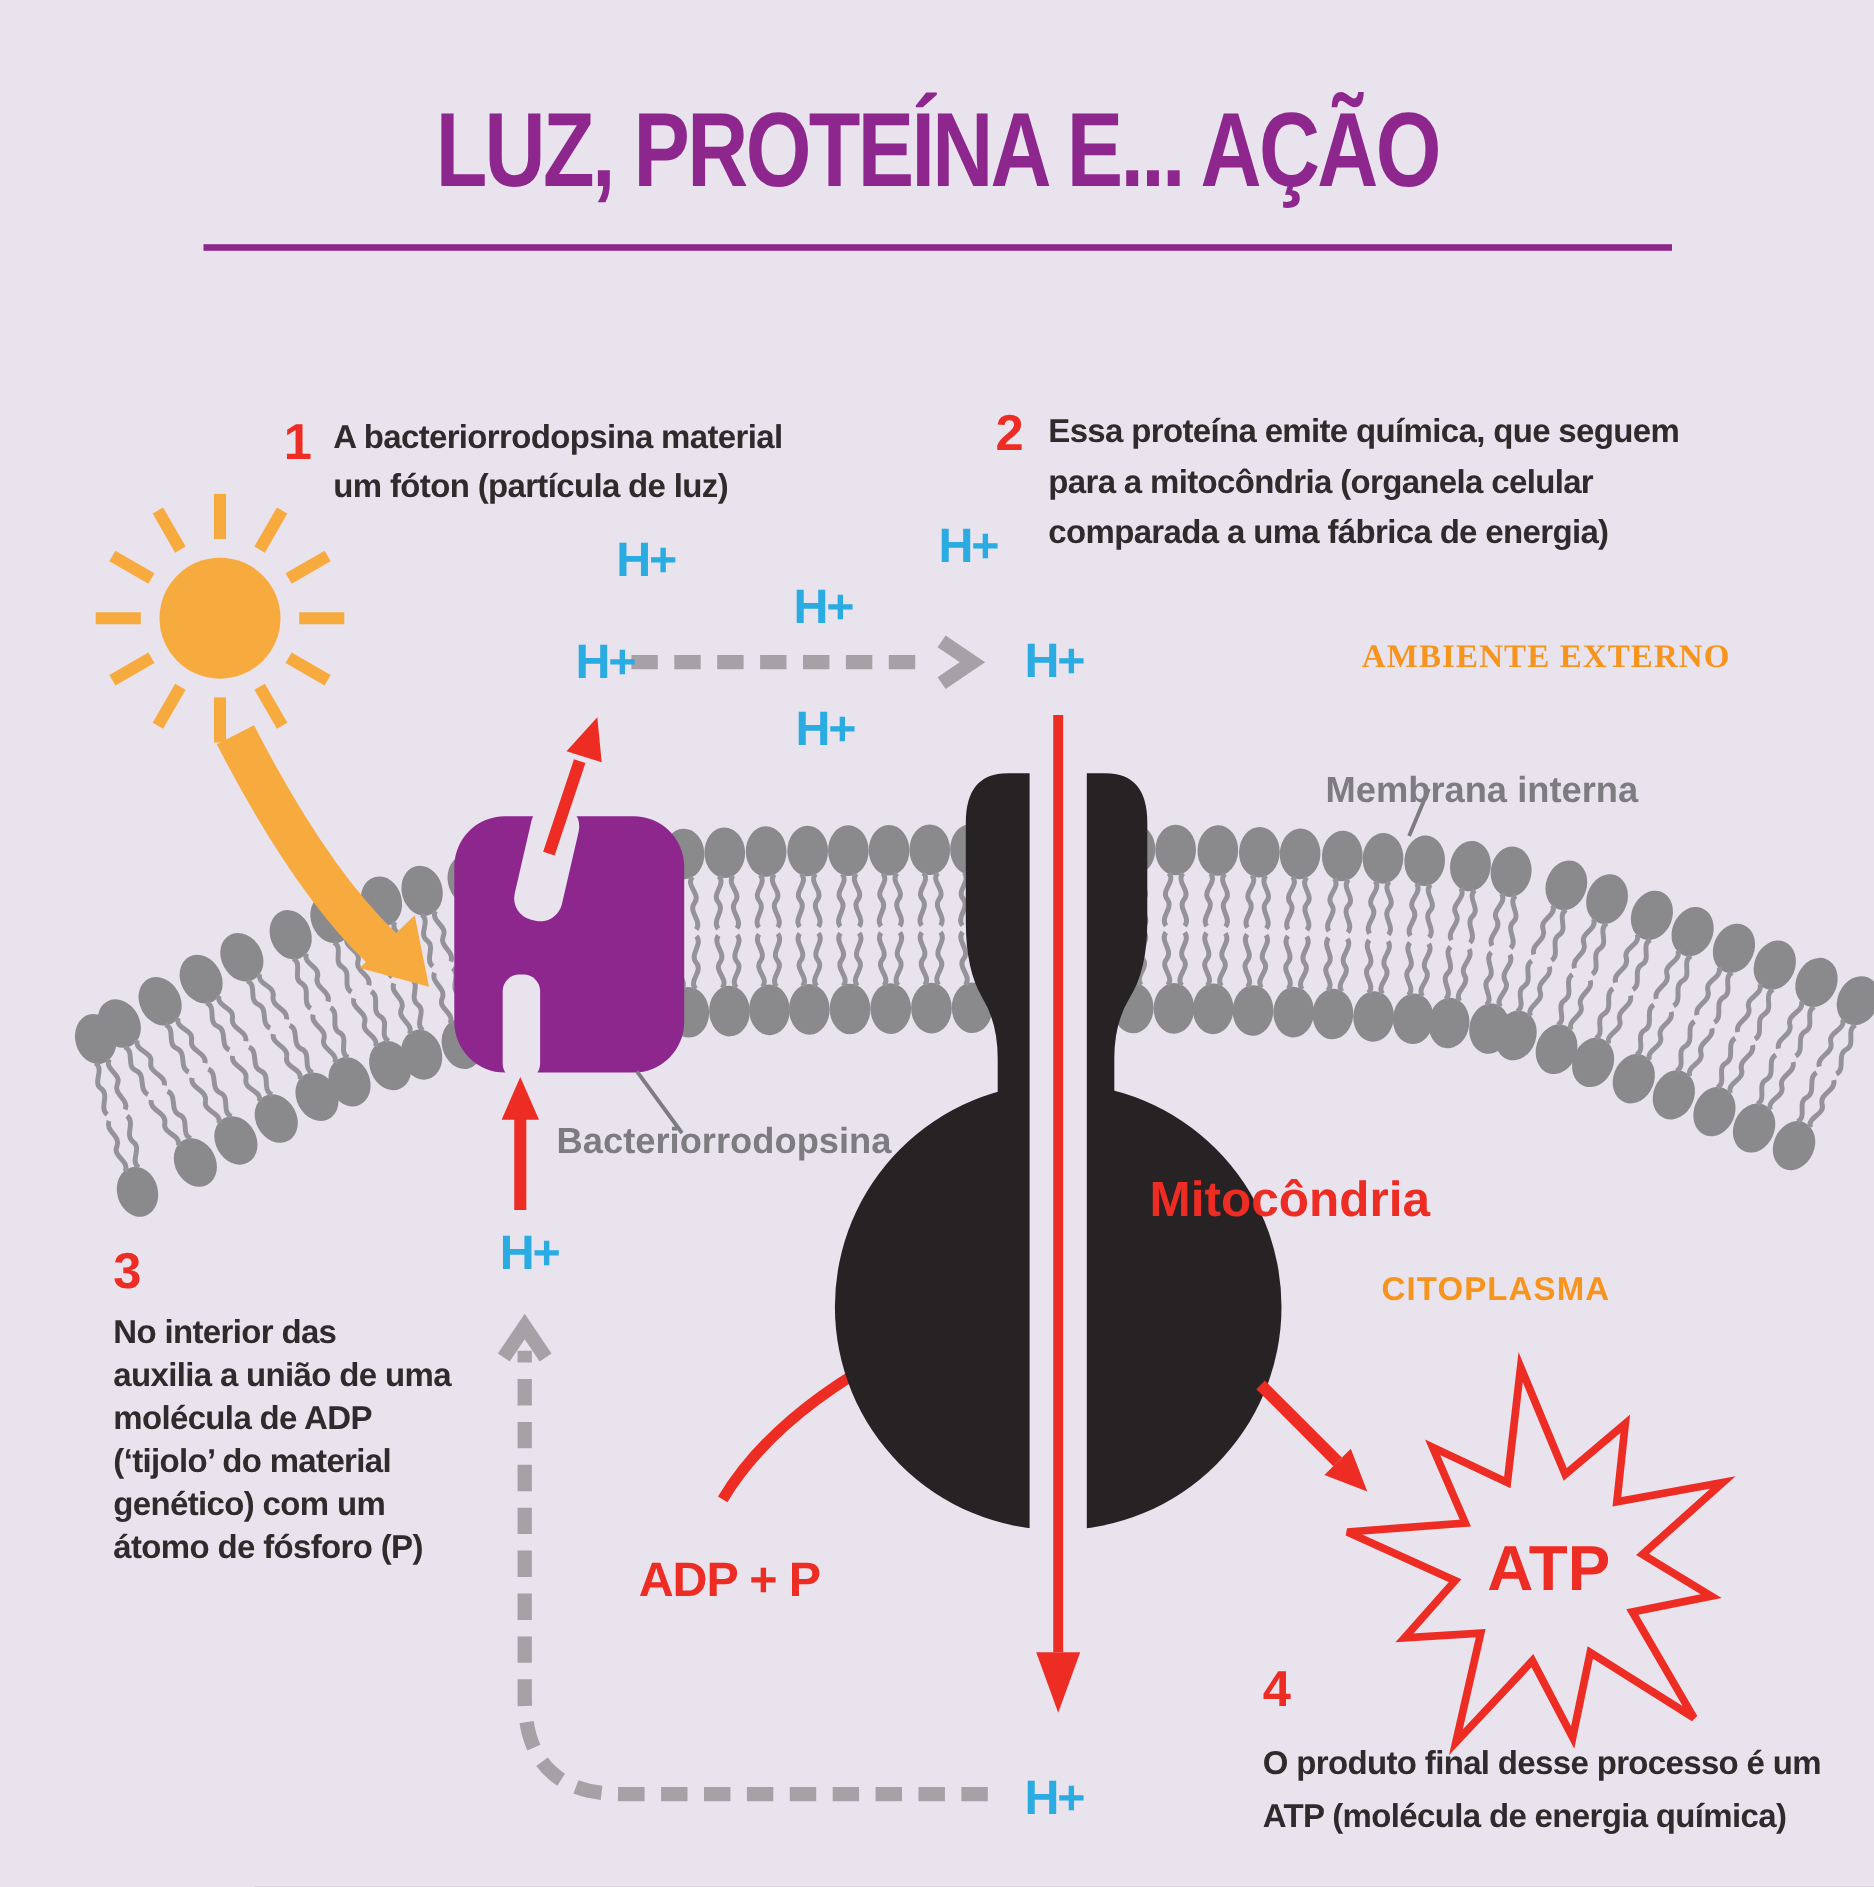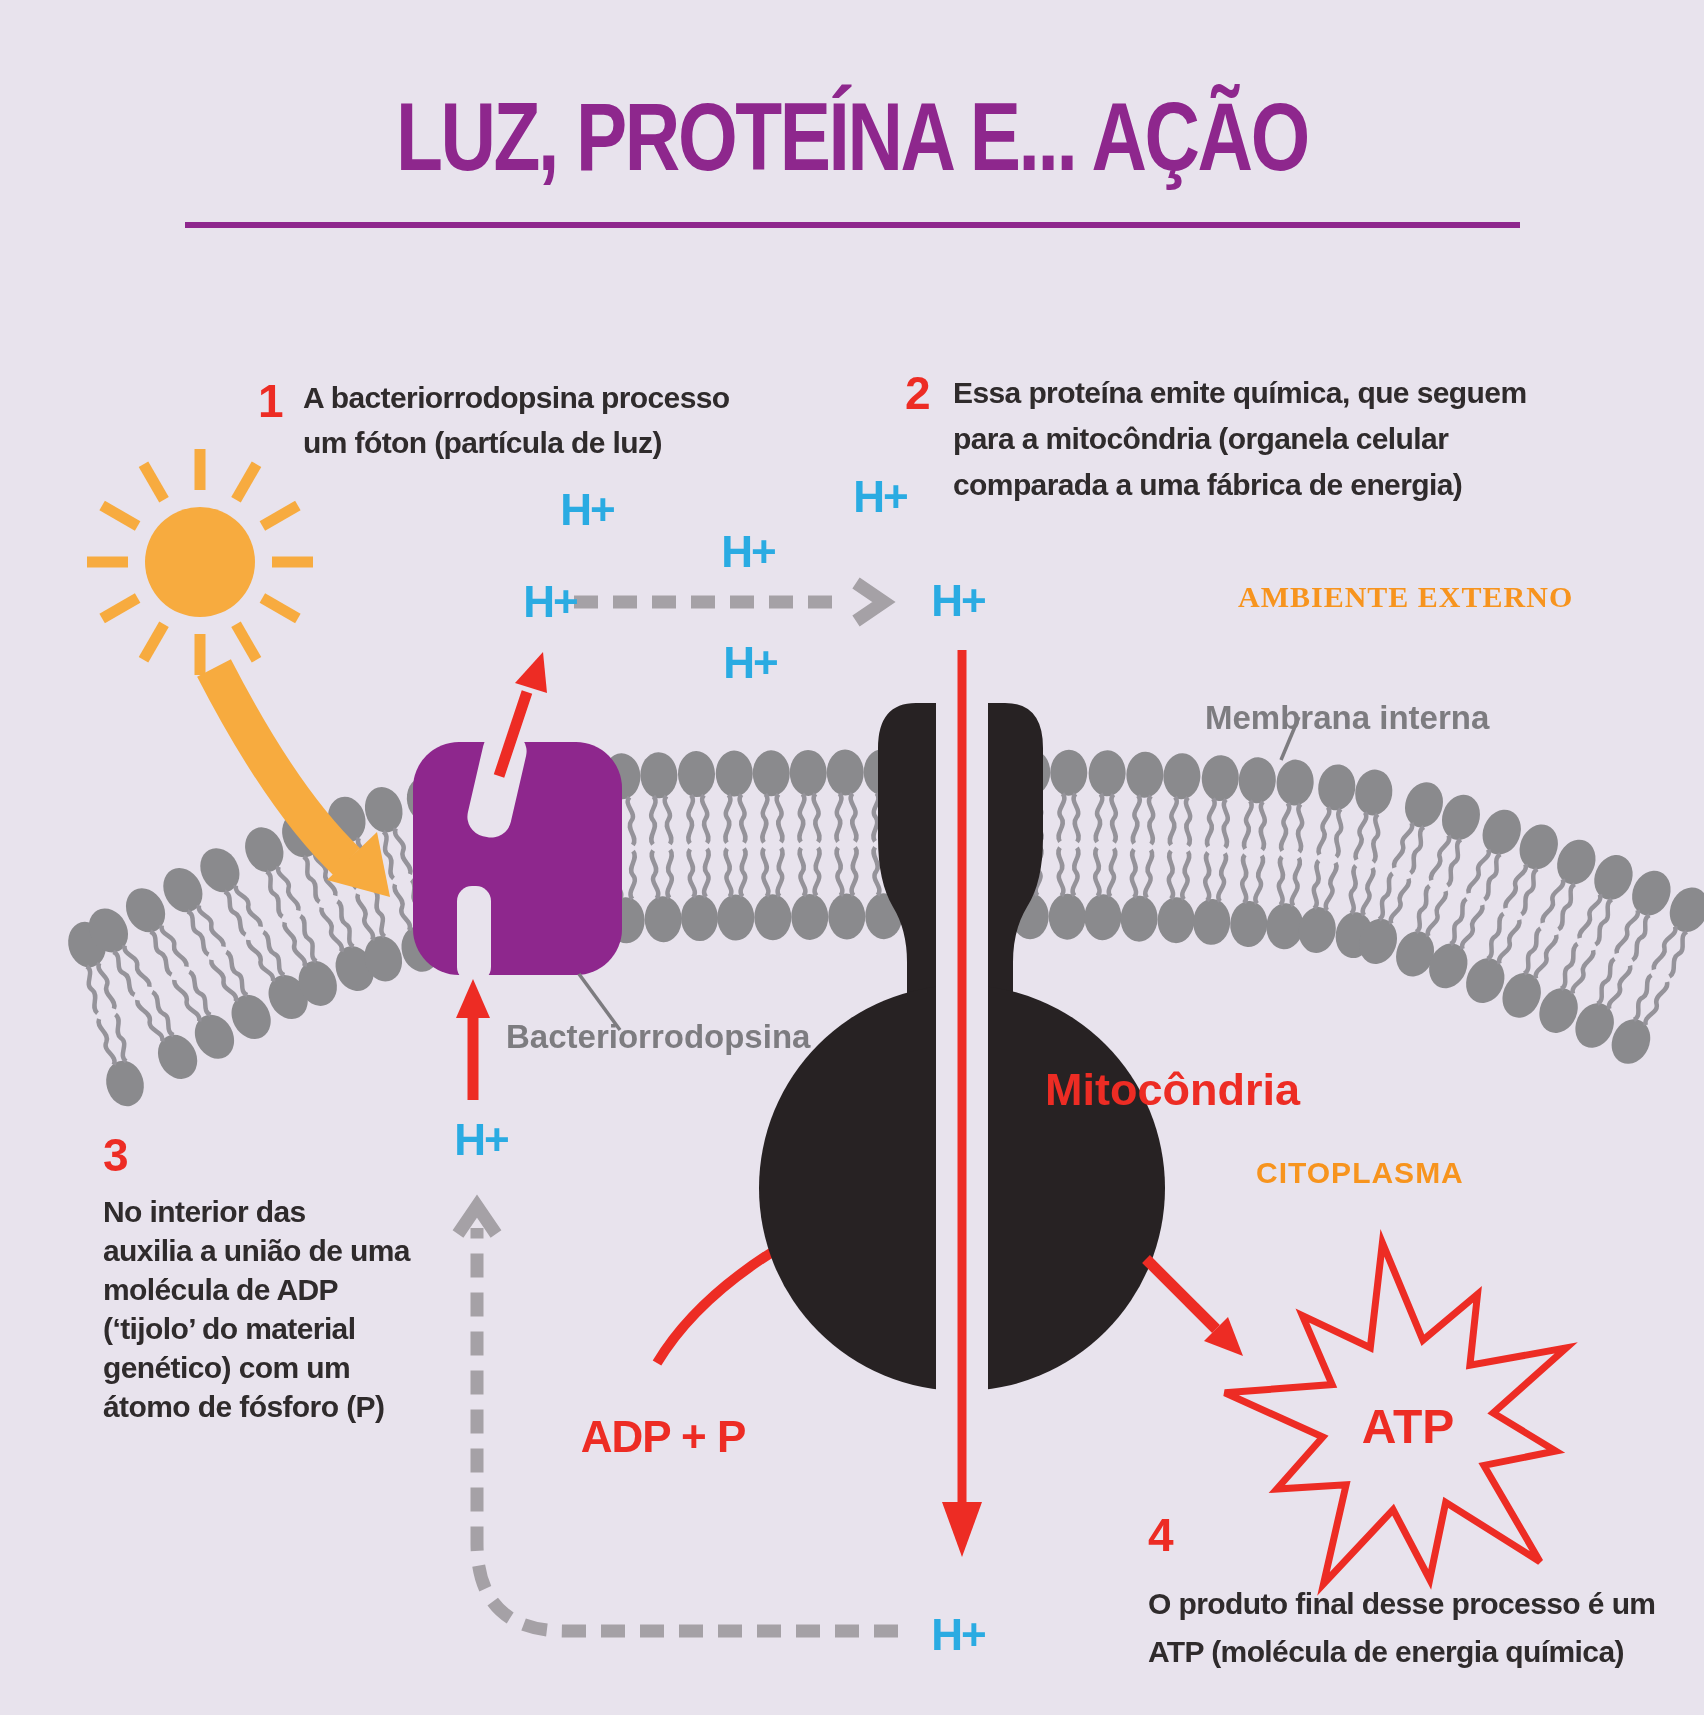--- a/index.html
+++ b/index.html
@@ -22,21 +22,21 @@
   .lh39 div{height:39px;line-height:39px;}
   .lh48 div{height:48px;line-height:48px;}
   .proton{
     position:absolute;font-size:44px;font-weight:bold;color:var(--blue);
     letter-spacing:-2px;transform:translate(-50%,-50%);line-height:1;white-space:nowrap;
   }
   .zone-label{position:absolute;font-size:30px;font-weight:bold;color:var(--orange);letter-spacing:1px;white-space:nowrap;}
   .gray-label{position:absolute;font-size:33px;font-weight:bold;color:var(--graytext);white-space:nowrap;}
   .mito-label{position:absolute;font-size:45px;font-weight:bold;color:var(--red);white-space:nowrap;}
   .adp-label{position:absolute;font-size:44px;font-weight:bold;color:var(--red);transform:translate(-50%,-50%);white-space:nowrap;letter-spacing:-1px;}
-  .atp-label{position:absolute;font-size:48px;font-weight:bold;color:var(--red);transform:translate(-50%,-50%);white-space:nowrap;}
+  .atp-label{position:absolute;font-size:58px;font-weight:bold;color:var(--red);transform:translate(-50%,-50%);white-space:nowrap;}
 </style>
 </head>
 <body>
 
 <div class="stage">
 
   <svg class="layer" width="1704" height="1715" viewBox="0 0 1704 1715">
 
     <g id="membrane">
         <g transform="translate(106,1014.0) rotate(-15.3)">
@@ -458,21 +458,21 @@
     </g>
 
     <polygon id="starburst" fill="none" style="stroke:var(--red)" stroke-width="7" points="1382.4,1242.8 1422.9,1340.3 1477.5,1294.3 1469.9,1365.3 1566.2,1347.8 1493.2,1413.0 1555.7,1451.0 1483.9,1465.4 1540.0,1561.7 1445.7,1502.3 1429.7,1579.5 1393.1,1509.7 1323.5,1583.9 1346.1,1484.7 1276.8,1489.0 1322.8,1437.0 1224.8,1392.7 1332.1,1384.6 1302.4,1315.7 1370.3,1347.7"></polygon>
   </svg>
 
   <div class="title">LUZ, PROTEÍNA E... AÇÃO</div>
   <div class="rule"></div>
 
   <div class="num" style="left:258px;top:378px;">1</div>
   <div class="body-txt lh45" style="left:303px;top:375px;">
-    <div>A bacteriorrodopsina processo</div>
+    <div>A bacteriorrodopsina material</div>
     <div>um fóton (partícula de luz)</div>
   </div>
 
   <div class="num" style="left:905px;top:370px;">2</div>
   <div class="body-txt lh46" style="left:953px;top:370px;">
     <div>Essa proteína emite química, que seguem</div>
     <div>para a mitocôndria (organela celular</div>
     <div>comparada a uma fábrica de energia)</div>
   </div>
 

